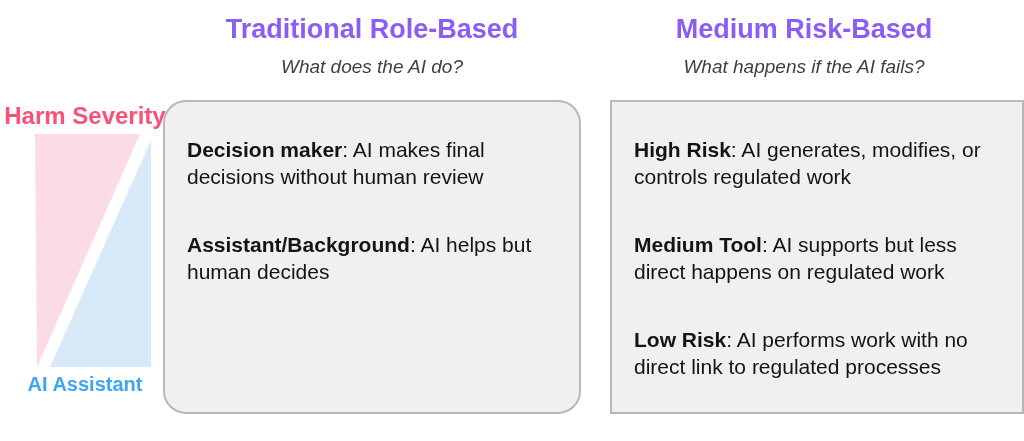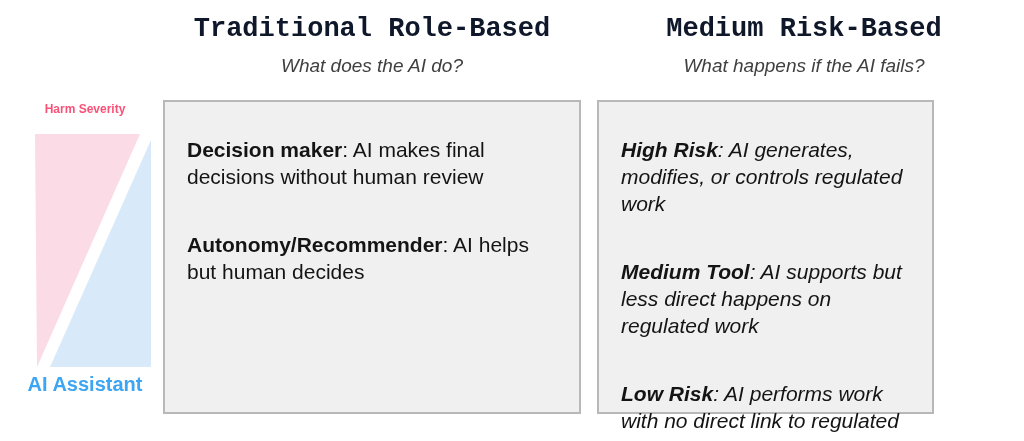--- a/index.html
+++ b/index.html
@@ -12,21 +12,21 @@
     color: #111111;
     overflow: hidden;
   }
 
   
   .harm-label {
     position: absolute;
     left: 0; top: 102px;
     width: 170px;
     text-align: center;
-    font-size: 12px;
+    font-size: 24px;
     font-weight: bold;
     color: #fa5277;
     letter-spacing: 0px;
   }
   .triangles {
     position: absolute;
     left: 35px; top: 132px;
     width: 117px; height: 235px;
   }
   .autonomy-label {
@@ -44,42 +44,41 @@
   .col-header {
     position: absolute;
     top: 14px;
     text-align: center;
   }
   .col-header.left  { left: 163px; width: 418px; }
   .col-header.right { left: 597px; width: 414px; }
   .col-title {
     font-size: 27px;
     font-weight: bold;
-    color: #0f172a;
-    font-family: Liberation Mono, monospace;
+    color: #8b5cf6;
   }
   .col-subtitle {
     margin-top: 11px;
     font-size: 19px;
     font-style: italic;
     color: #404040;
   }
 
   
   .box {
     position: absolute;
     top: 100px;
     height: 314px;
     background: #f0f0f0;
     border: 2px solid #b8b8b8;
     box-sizing: border-box;
     padding: 34px 18px 0 22px;
   }
-  .box.left  { left: 163px; width: 418px; }
-  .box.right { left: 597px; width: 337px; font-style: italic; }
+  .box.left  { left: 163px; width: 418px; border-radius: 23px; }
+  .box.right { left: 610px; width: 414px; }
   .box-item {
     font-size: 21px;
     line-height: 27px;
     color: #141414;
     margin-bottom: 41px;
     max-width: 378px;
   }
   .box-item b { font-weight: bold; }
 </style>
 </head>
@@ -106,21 +105,21 @@
   <div class="col-header right">
     <div class="col-title">Medium Risk-Based</div>
     <div class="col-subtitle">What happens if the AI fails?</div>
   </div>
 
   <div class="box left">
     <div class="box-item">
       <b>Decision maker</b><span>: AI makes final decisions without human review</span>
     </div>
     <div class="box-item">
-      <b>Autonomy/Recommender</b><span>: AI helps but human decides</span>
+      <b>Assistant/Background</b><span>: AI helps but human decides</span>
     </div>
   </div>
 
   <div class="box right">
     <div class="box-item">
       <b>High Risk</b><span>: AI generates, modifies, or controls regulated work</span>
     </div>
     <div class="box-item">
       <b>Medium Tool</b><span>: AI supports but less direct happens on regulated work</span>
     </div>

